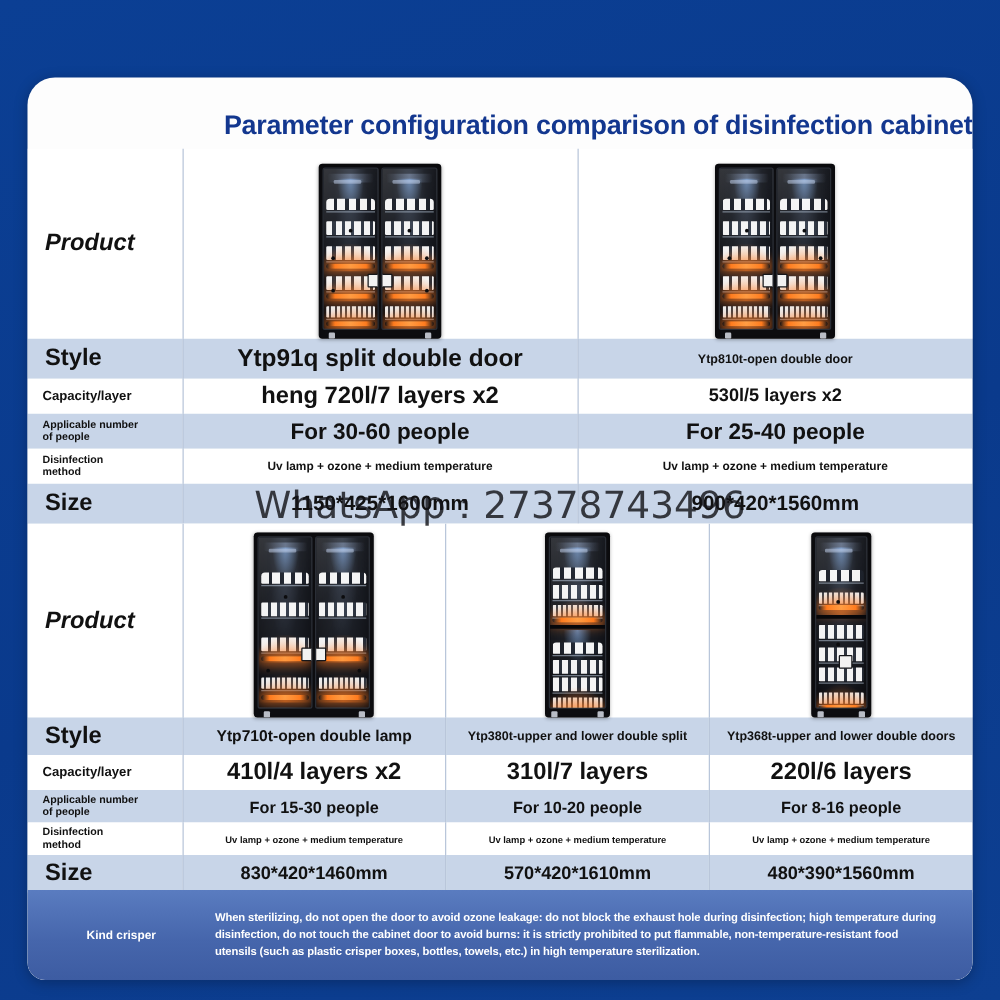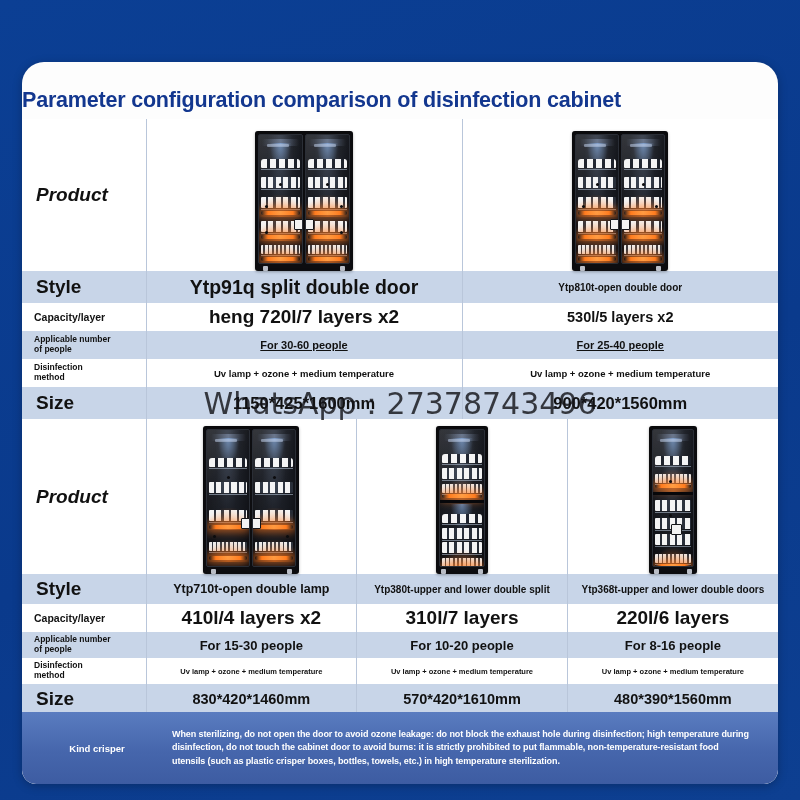--- a/index.html
+++ b/index.html
@@ -17,21 +17,21 @@
   .panel {
     position: absolute;
     left: 22px; top: 62px;
     width: 756px; height: 722px;
     background: #fdfdfd;
     border-radius: 22px 22px 14px 14px;
     overflow: hidden;
     box-shadow: 0 2px 10px rgba(0,0,0,.25);
   }
   .title {
-    text-align: left;
+    text-align: right;
     color: #13378f;
     font-size: 21.5px;
     font-weight: bold;
     letter-spacing: -0.2px;
     padding-top: 26px;
     padding-bottom: 6px;
   }
 
   table.spec { width: 100%; border-collapse: collapse; table-layout: fixed; }
   table.spec td { vertical-align: middle; }
@@ -56,21 +56,21 @@
   }
 
   .vdiv { border-left: 1px solid #b9c6da; }
 
   .cell { text-align: center; color: #111; }
   .c-style-lg { font-size: 19.5px; font-weight: bold; }
   .c-style-sm { font-size: 10px; font-weight: bold; }
   .c-style-md { font-size: 12.5px; font-weight: bold; }
   .c-cap-lg { font-size: 19px; font-weight: bold; }
   .c-cap-md { font-size: 14.5px; font-weight: bold; }
-  .c-ppl { font-size: 11px; font-weight: bold; text-decoration: underline; }
+  .c-ppl { font-size: 18px; font-weight: bold; }
   .c-ppl-sm { font-size: 13px; font-weight: bold; }
   .c-dis { font-size: 9.5px; font-weight: bold; }
   .c-dis-xs { font-size: 7.5px; font-weight: bold; }
   .c-size { font-size: 16.5px; font-weight: bold; }
   .c-size-sm { font-size: 14.5px; font-weight: bold; }
 
   .prodcell { height: 152px; background: #fff; }
   .prodcell2 { height: 155px; background: #fff; }
 
   .prodwrap { display: flex; justify-content: center; align-items: flex-end; height: 100%; }

